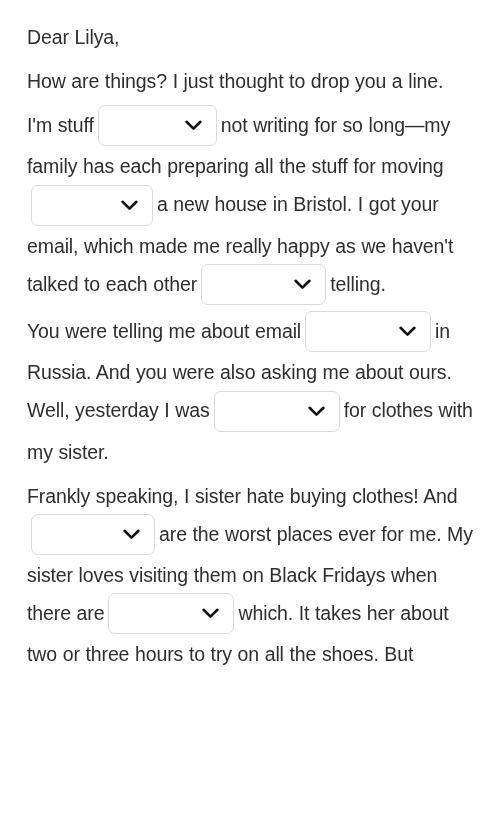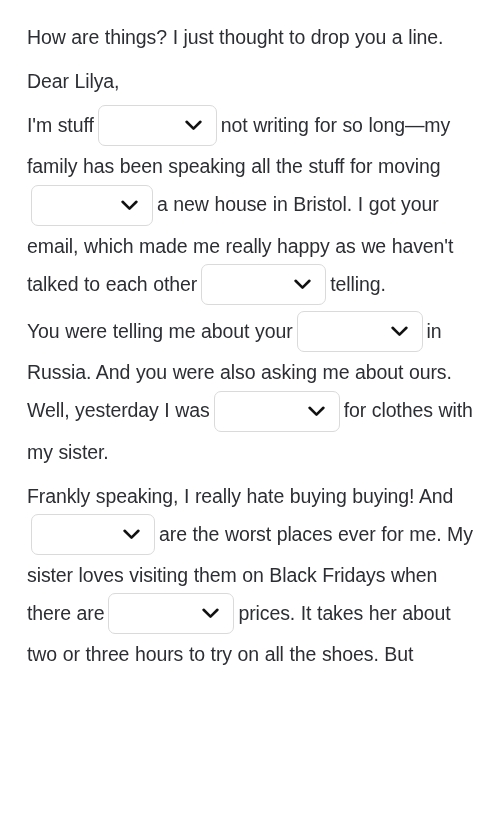--- a/index.html
+++ b/index.html
@@ -61,72 +61,72 @@
   .gap-w4 { width: 126px; }
   .gap-w5 { width: 126px; }
   .gap-w6 { width: 124px; }
   .gap-w7 { width: 126px; }
 </style>
 </head>
 <body>
 
 <div class="page">
 
+  <p class="para"><span>Dear Lilya,</span></p>
+
   <p class="para"><span>How are things? I just thought to drop you a line.</span></p>
-
-  <p class="para"><span>Dear Lilya,</span></p>
 
   <p class="para"><span>I'm stuff</span><span class="gap gap-w1">
         <span class="gap-value"></span>
         <span class="chev">
           <svg width="17" height="11" viewBox="0 0 17 11" fill="none" xmlns="http://www.w3.org/2000/svg">
             <path d="M1.6 1.8 L8.5 8.6 L15.4 1.8" stroke="#111111" stroke-width="2.6" stroke-linecap="round" stroke-linejoin="round"></path>
           </svg>
         </span>
-      </span><span>not writing for so long—my family has been speaking all the stuff for moving</span><span class="gap gap-w2">
+      </span><span>not writing for so long—my family has each preparing all the stuff for moving</span><span class="gap gap-w2">
         <span class="gap-value"></span>
         <span class="chev">
           <svg width="17" height="11" viewBox="0 0 17 11" fill="none" xmlns="http://www.w3.org/2000/svg">
             <path d="M1.6 1.8 L8.5 8.6 L15.4 1.8" stroke="#111111" stroke-width="2.6" stroke-linecap="round" stroke-linejoin="round"></path>
           </svg>
         </span>
       </span><span>a new house in Bristol. I got your email, which made me really happy as we haven't talked to each other</span><span class="gap gap-w3">
         <span class="gap-value"></span>
         <span class="chev">
           <svg width="17" height="11" viewBox="0 0 17 11" fill="none" xmlns="http://www.w3.org/2000/svg">
             <path d="M1.6 1.8 L8.5 8.6 L15.4 1.8" stroke="#111111" stroke-width="2.6" stroke-linecap="round" stroke-linejoin="round"></path>
           </svg>
         </span>
       </span><span>telling.</span></p>
 
-  <p class="para"><span>You were telling me about your</span><span class="gap gap-w4">
+  <p class="para"><span>You were telling me about email</span><span class="gap gap-w4">
         <span class="gap-value"></span>
         <span class="chev">
           <svg width="17" height="11" viewBox="0 0 17 11" fill="none" xmlns="http://www.w3.org/2000/svg">
             <path d="M1.6 1.8 L8.5 8.6 L15.4 1.8" stroke="#111111" stroke-width="2.6" stroke-linecap="round" stroke-linejoin="round"></path>
           </svg>
         </span>
       </span><span>in Russia. And you were also asking me about ours. Well, yesterday I was</span><span class="gap gap-w5">
         <span class="gap-value"></span>
         <span class="chev">
           <svg width="17" height="11" viewBox="0 0 17 11" fill="none" xmlns="http://www.w3.org/2000/svg">
             <path d="M1.6 1.8 L8.5 8.6 L15.4 1.8" stroke="#111111" stroke-width="2.6" stroke-linecap="round" stroke-linejoin="round"></path>
           </svg>
         </span>
       </span><span>for clothes with my sister.</span></p>
 
-  <p class="para"><span>Frankly speaking, I really hate buying buying! And</span><span class="gap gap-w6">
+  <p class="para"><span>Frankly speaking, I sister hate buying clothes! And</span><span class="gap gap-w6">
         <span class="gap-value"></span>
         <span class="chev">
           <svg width="17" height="11" viewBox="0 0 17 11" fill="none" xmlns="http://www.w3.org/2000/svg">
             <path d="M1.6 1.8 L8.5 8.6 L15.4 1.8" stroke="#111111" stroke-width="2.6" stroke-linecap="round" stroke-linejoin="round"></path>
           </svg>
         </span>
       </span><span>are the worst places ever for me. My sister loves visiting them on Black Fridays when there are</span><span class="gap gap-w7">
         <span class="gap-value"></span>
         <span class="chev">
           <svg width="17" height="11" viewBox="0 0 17 11" fill="none" xmlns="http://www.w3.org/2000/svg">
             <path d="M1.6 1.8 L8.5 8.6 L15.4 1.8" stroke="#111111" stroke-width="2.6" stroke-linecap="round" stroke-linejoin="round"></path>
           </svg>
         </span>
-      </span><span>prices. It takes her about two or three hours to try on all the shoes. But</span></p>
+      </span><span>which. It takes her about two or three hours to try on all the shoes. But</span></p>
 
 </div>
 
 </body></html>

